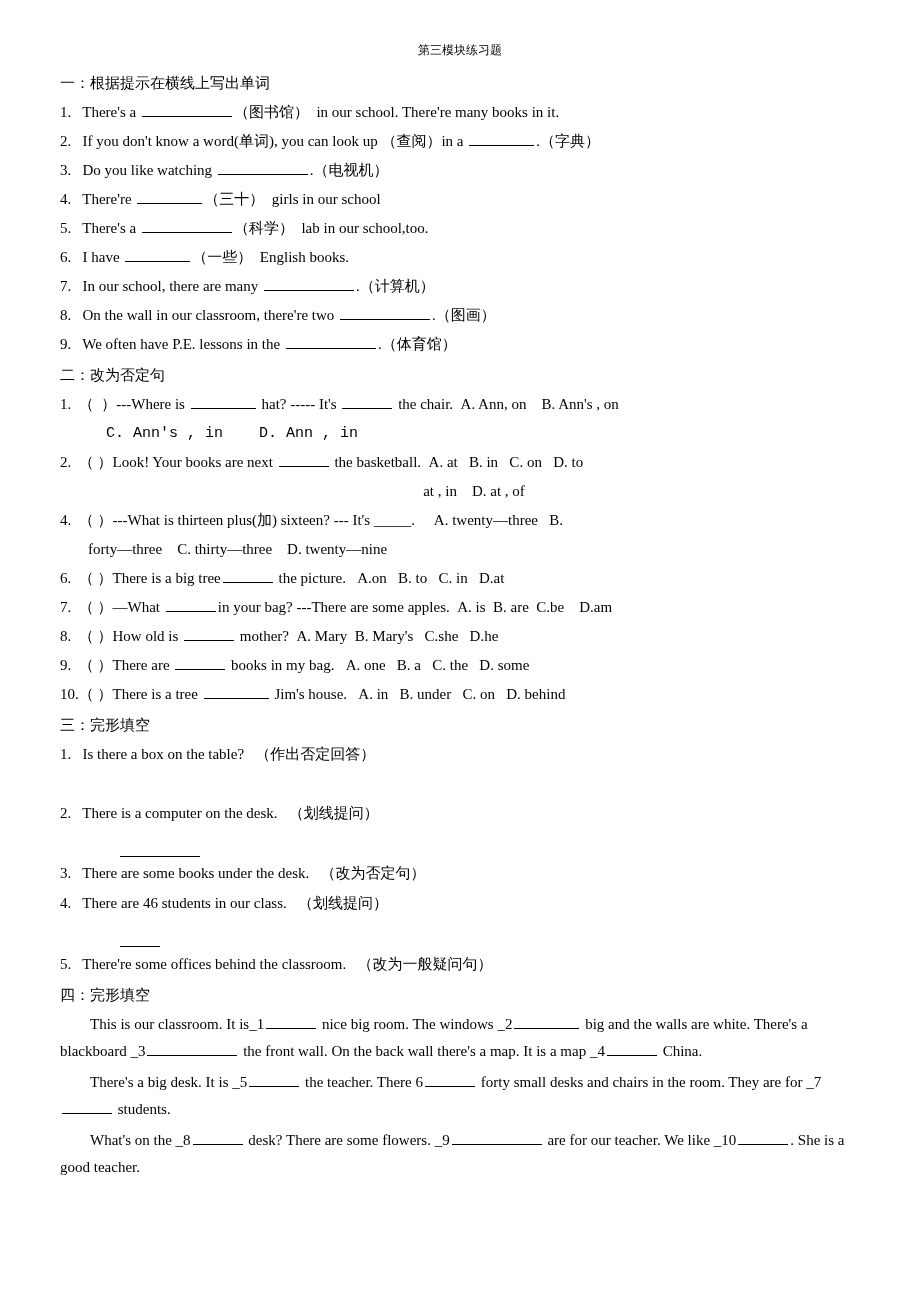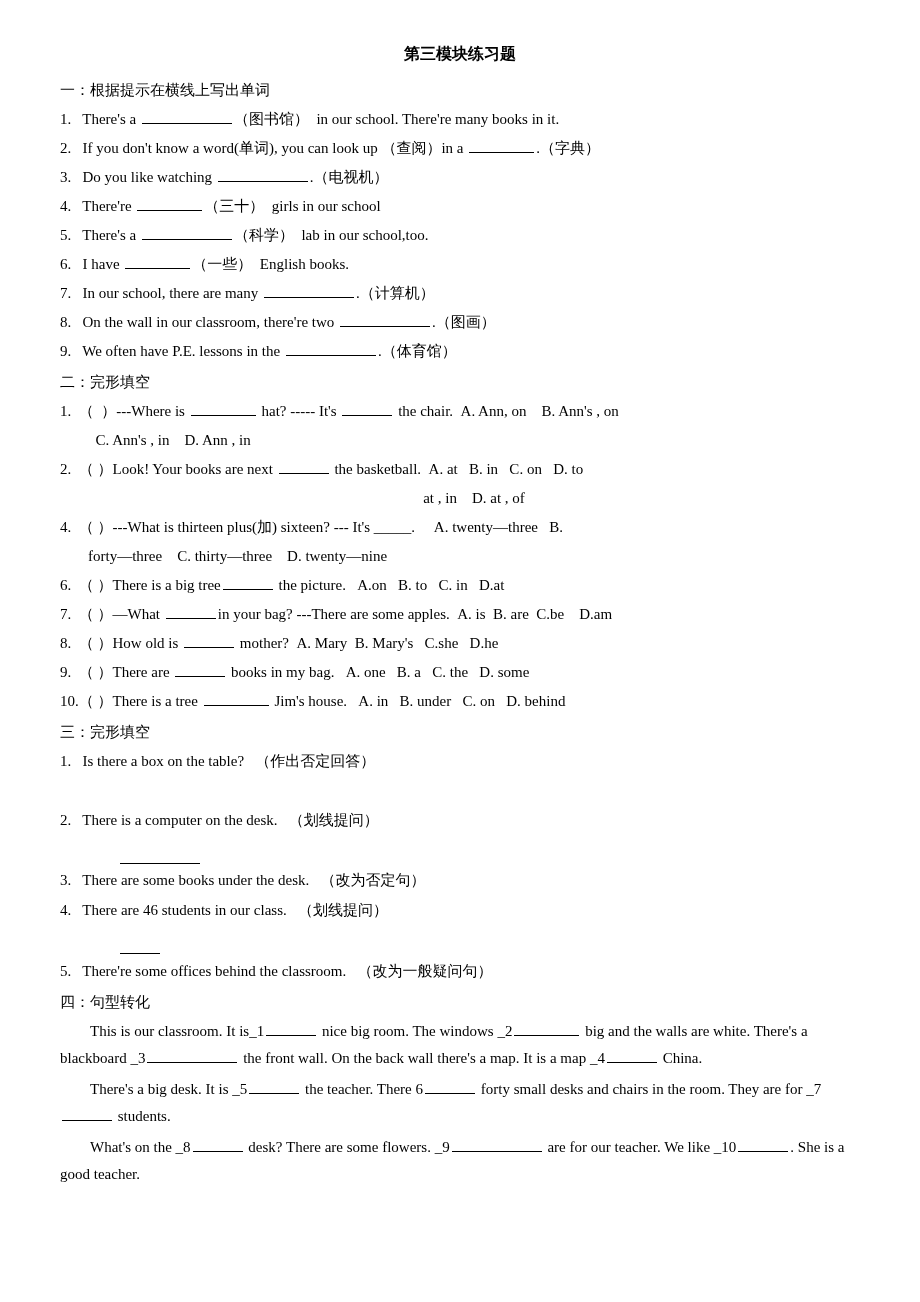--- a/index.html
+++ b/index.html
@@ -12,22 +12,22 @@
       font-family: "SimSun", "宋体", serif;
       font-size: 15px;
       color: #000;
       width: 920px;
       min-height: 1302px;
       padding: 40px 60px;
       line-height: 1.8;
     }
     .page-title {
       text-align: center;
-      font-size: 16px;
-      font-weight: bold;
+      font-size: 12px;
+      font-weight: normal;
       margin-bottom: 8px;
     }
     .section-header {
       font-weight: normal;
       margin-top: 4px;
       margin-bottom: 2px;
     }
     .blank {
       display: inline-block;
       border-bottom: 1px solid #000;
@@ -71,24 +71,24 @@
     <p>4. &nbsp; There're <span class="blank blank-medium"></span>（三十）&nbsp; girls in our school</p>
     <p>5. &nbsp; There's a <span class="blank blank-long"></span>（科学）&nbsp; lab in our school,too.</p>
     <p>6. &nbsp; I have <span class="blank blank-medium"></span>（一些）&nbsp; English books.</p>
     <p>7. &nbsp; In our school, there are many <span class="blank blank-long"></span>.（计算机）</p>
     <p>8. &nbsp; On the wall in our classroom, there're two <span class="blank blank-long"></span>.（图画）</p>
     <p>9. &nbsp; We often have P.E. lessons in the <span class="blank blank-long"></span>.（体育馆）</p>
   </div>
 </div>
 
 <div style="margin-top:4px;">
-  <div class="section-header">二：完形填空</div>
+  <div class="section-header">二：改为否定句</div>
   <div class="section-content">
     <p>1. &nbsp;（&nbsp;&nbsp;）---Where is <span class="blank blank-medium"></span> hat? ----- It's <span class="blank blank-short"></span> the chair. &nbsp;A. Ann, on &nbsp;&nbsp; B. Ann's , on</p>
-    <p style="margin-left:28px;">&nbsp;&nbsp;C. Ann's , in &nbsp;&nbsp; D. Ann , in</p>
+    <p style="margin-left:28px;font-family:Liberation Mono, monospace;">&nbsp;&nbsp;C. Ann's , in &nbsp;&nbsp; D. Ann , in</p>
     <p>2. &nbsp;（ ）Look! Your books are next <span class="blank blank-short"></span> the basketball. &nbsp;A. at &nbsp;&nbsp;B. in &nbsp;&nbsp;C. on &nbsp;&nbsp;D. to</p>
     <p style="margin-left:28px;text-align:center;">at , in &nbsp;&nbsp; D. at , of</p>
     <p>4. &nbsp;（ ）---What is thirteen plus(加) sixteen? --- It's _____. &nbsp;&nbsp;&nbsp;&nbsp;A. twenty—three &nbsp;&nbsp;B.</p>
     <p style="margin-left:28px;">forty—three &nbsp;&nbsp;&nbsp;C. thirty—three &nbsp;&nbsp;&nbsp;D. twenty—nine</p>
     <p>6. &nbsp;（ ）There is a big tree<span class="blank blank-short"></span> the picture. &nbsp;&nbsp;A.on &nbsp;&nbsp;B. to &nbsp;&nbsp;C. in &nbsp;&nbsp;D.at</p>
     <p>7. &nbsp;（ ）—What <span class="blank blank-short"></span>in your bag? ---There are some apples. &nbsp;A. is &nbsp;B. are &nbsp;C.be &nbsp;&nbsp;&nbsp;D.am</p>
     <p>8. &nbsp;（ ）How old is <span class="blank blank-short"></span> mother? &nbsp;A. Mary &nbsp;B. Mary's &nbsp;&nbsp;C.she &nbsp;&nbsp;D.he</p>
     <p>9. &nbsp;（ ）There are <span class="blank blank-short"></span> books in my bag. &nbsp;&nbsp;A. one &nbsp;&nbsp;B. a &nbsp;&nbsp;C. the &nbsp;&nbsp;D. some</p>
     <p>10.（ ）There is a tree <span class="blank blank-medium"></span> Jim's house. &nbsp;&nbsp;A. in &nbsp;&nbsp;B. under &nbsp;&nbsp;C. on &nbsp;&nbsp;D. behind</p>
   </div>
@@ -112,21 +112,21 @@
       <p>4. &nbsp; There are 46 students in our class. &nbsp;&nbsp;（划线提问）</p>
       <p style="margin-left:60px;"><span style="display:inline-block;border-bottom:1px solid #000;width:40px;">&nbsp;</span></p>
     </div>
     <div class="item-block" style="margin-top:4px;">
       <p>5. &nbsp; There're some offices behind the classroom. &nbsp;&nbsp;（改为一般疑问句）</p>
     </div>
   </div>
 </div>
 
 <div style="margin-top:4px;">
-  <div class="section-header">四：句型转化</div>
+  <div class="section-header">四：完形填空</div>
   <div class="section-content">
     <p class="fill-para">
       This is our classroom. It is_1<span class="blank blank-short"></span> nice big room. The windows _2<span class="blank blank-medium"></span> big and the walls are white. There's a blackboard _3<span class="blank blank-long"></span> the front wall. On the back wall there's a map. It is a map _4<span class="blank blank-short"></span> China.
     </p>
     <p class="fill-para">
       There's a big desk. It is _5<span class="blank blank-short"></span> the teacher. There 6<span class="blank blank-short"></span> forty small desks and chairs in the room. They are for _7<span class="blank blank-short"></span> students.
     </p>
     <p class="fill-para">
       What's on the _8<span class="blank blank-short"></span> desk? There are some flowers. _9<span class="blank blank-long"></span> are for our teacher. We like _10<span class="blank blank-short"></span>. She is a good teacher.
     </p>

